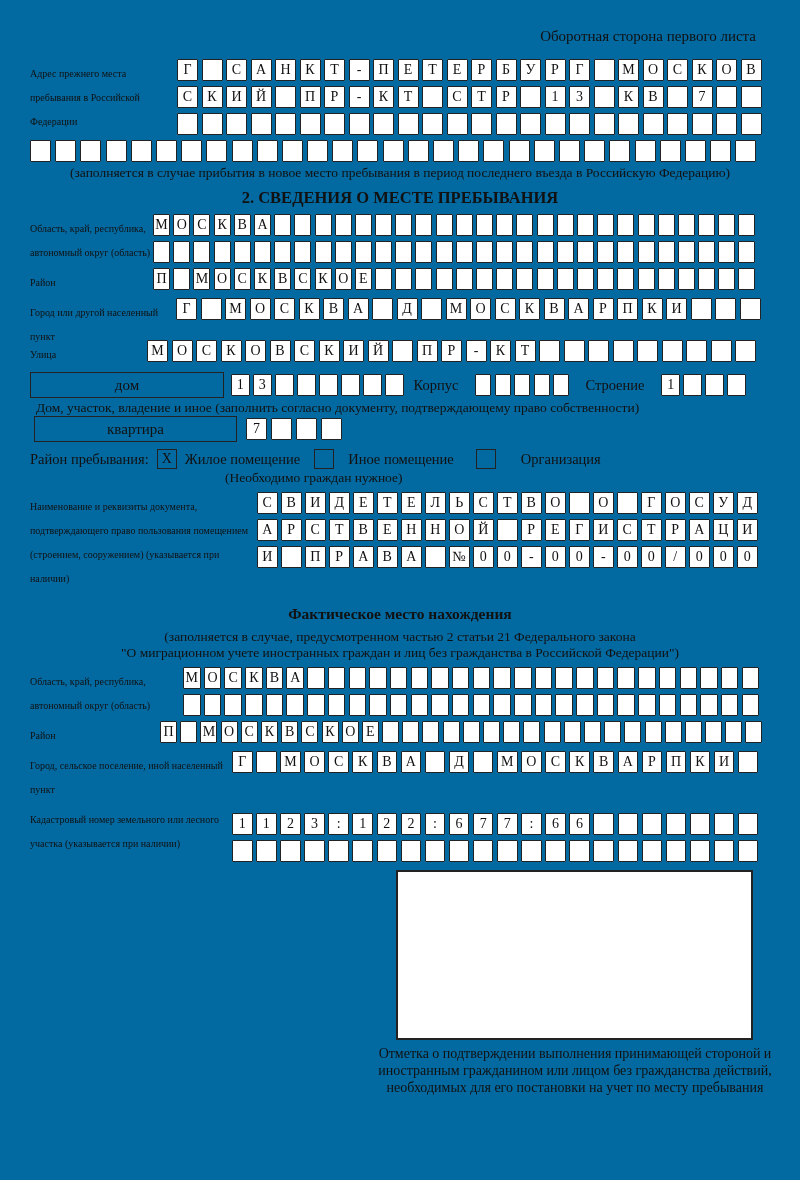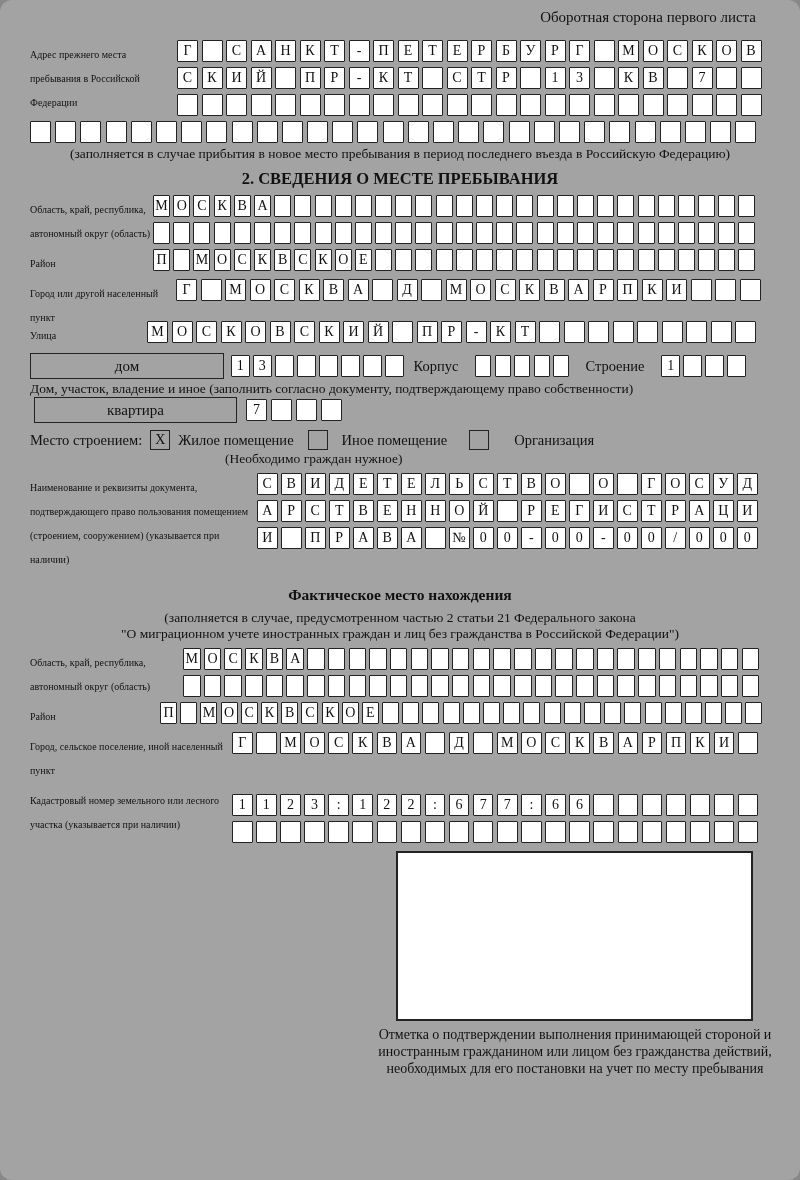--- a/index.html
+++ b/index.html
@@ -1,19 +1,19 @@
 <!DOCTYPE html>
 <html><head>
 <meta charset="utf-8">
 <style>
   html,body{margin:0;padding:0;background:#888;}
   .page{
-    width:800px;height:1180px;margin:0 auto;background:#a3a3a3;color:#111;
+    width:800px;height:1180px;margin:0 auto;background:#0369a1;color:#111;
     font-family:"Liberation Serif","DejaVu Serif",serif;
-    box-sizing:border-box;padding:1px 30px 0 30px;position:relative;overflow:hidden;border-radius:12px;
+    box-sizing:border-box;padding:20px 30px 0 30px;position:relative;overflow:hidden;
   }
   .backnote{text-align:right;font-size:15px;margin:8px 14px 14px 0;}
   
   .frow{display:flex;align-items:flex-start;margin-bottom:3px;}
   .flabel{font-size:10px;line-height:24px;flex:0 0 auto;padding-top:3px;}
   .cellcol{display:flex;flex-direction:column;gap:5px;}
   .cellrow{display:flex;gap:var(--gap,3.5px);}
   .cb{
     box-sizing:border-box;flex:0 0 auto;
     width:var(--cw,21px);height:22px;border:1.5px solid #222;border-radius:1px;
@@ -352,34 +352,34 @@
         <span class="cb"></span>
       </div>
     <span class="inline-label" style="margin-left:16px;">Строение</span>
     <div class="cellrow" style="--cw:18.5px;--gap:3.5px;">
         <span class="cb">1</span>
         <span class="cb"></span>
         <span class="cb"></span>
         <span class="cb"></span>
       </div>
   </div>
-  <div class="note" style="">Дом, участок, владение и иное (заполнить согласно документу, подтверждающему право собственности)</div>
+  <div class="note" style="margin-left:6px;">Дом, участок, владение и иное (заполнить согласно документу, подтверждающему право собственности)</div>
 
   <div class="houserow" style="margin-top:0;">
     <div class="widebox" style="width:203px;margin-left:4px;">квартира</div>
     <div class="cellrow" style="--cw:21px;--gap:4px;margin-left:9px;">
         <span class="cb">7</span>
         <span class="cb"></span>
         <span class="cb"></span>
         <span class="cb"></span>
       </div>
   </div>
 
   <div class="stayrow">
-    <span>Место строением:</span>
+    <span>Район пребывания:</span>
     <span class="optbox" style="margin-left:8px;">X</span>
     <span style="margin-left:8px;">Жилое помещение</span>
     <span class="optbox" style="margin-left:14px;"></span>
     <span style="margin-left:14px;">Иное помещение</span>
     <span class="optbox" style="margin-left:22px;"></span>
     <span style="margin-left:25px;">Организация</span>
   </div>
   <div class="note" style="margin-left:195px;">(Необходимо граждан нужное)</div>
 
   <div class="frow" style="margin-top:6px;">

